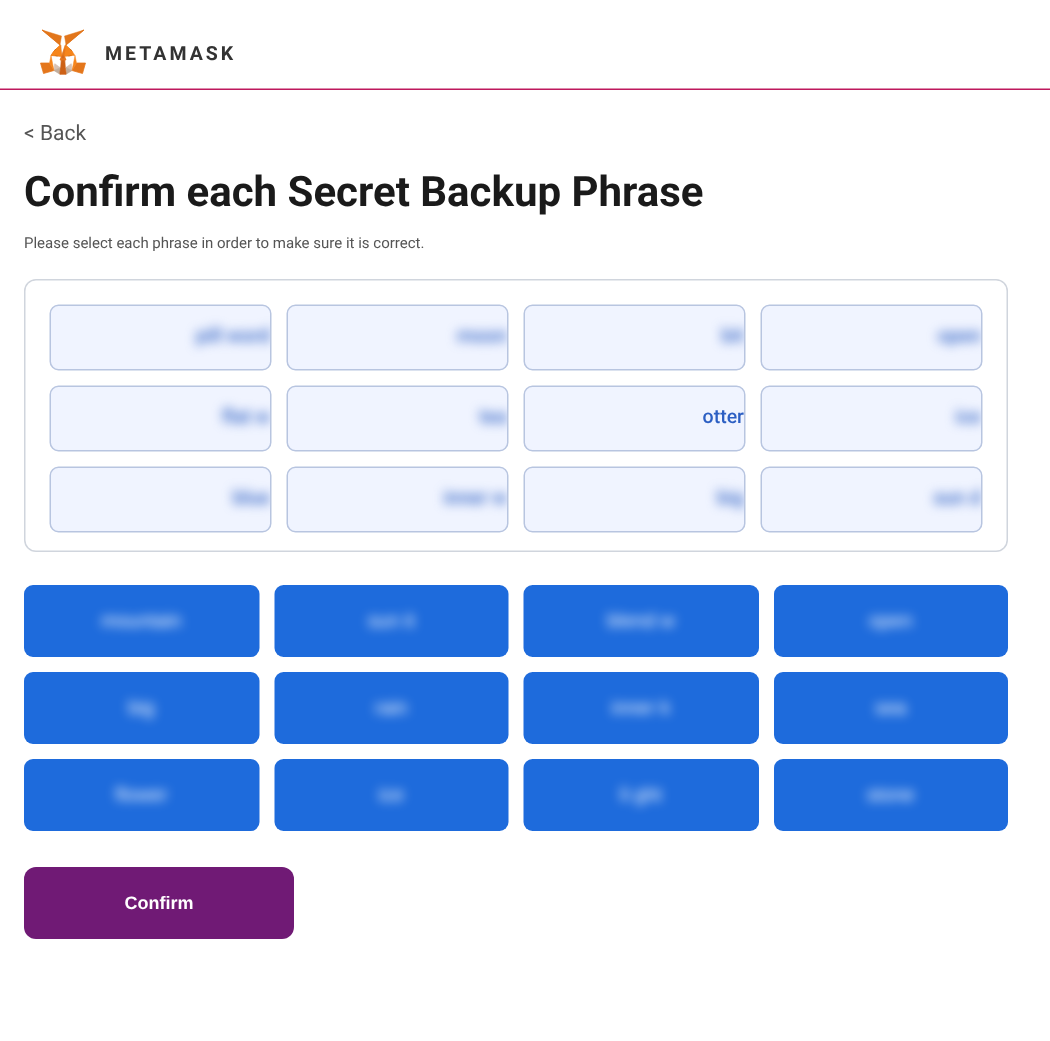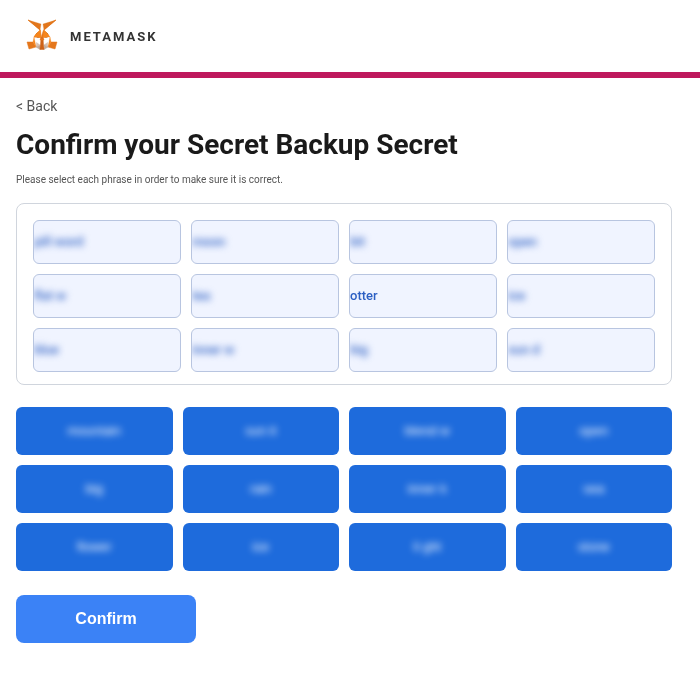--- a/index.html
+++ b/index.html
@@ -7,22 +7,22 @@
       font-family: -apple-system, BlinkMacSystemFont, 'Segoe UI', Roboto, sans-serif;
       background: #fff;
       width: 700px;
       min-height: 694px;
       padding: 0;
       overflow-x: hidden;
     }
     .header {
       display: flex;
       align-items: center;
-      padding: 18px 24px 18px 24px;
-      border-bottom: 6px solid #be185d;
+      padding: 18px 24px 5px 24px;
+      border-bottom: 1px solid #be185d;
     }
     .logo-icon {
       width: 36px;
       height: 36px;
       margin-right: 10px;
     }
     .logo-text {
       font-size: 13px;
       font-weight: 700;
       letter-spacing: 2px;
@@ -62,21 +62,21 @@
       display: grid;
       grid-template-columns: repeat(4, 1fr);
       gap: 10px;
     }
     .phrase-slot {
       border: 1px solid #b8c5e0;
       border-radius: 6px;
       height: 44px;
       display: flex;
       align-items: center;
-      justify-content: flex-start;
+      justify-content: flex-end;
       background: #fff;
       position: relative;
       overflow: hidden;
     }
     .phrase-slot.filled {
       background: #f0f4ff;
     }
     .phrase-slot-text {
       font-size: 13px;
       color: #2c5fc3;
@@ -108,27 +108,27 @@
       justify-content: center;
       position: relative;
       overflow: hidden;
     }
     .word-btn-text {
       filter: blur(3.5px);
       color: #fff;
       font-size: 13px;
     }
     .confirm-btn {
-      background: #3b82f6;
+      background: #701a75;
       color: #fff;
       border: none;
       border-radius: 8px;
       height: 48px;
       width: 180px;
-      font-size: 16px;
+      font-size: 12px;
       font-weight: 600;
       cursor: pointer;
       display: flex;
       align-items: center;
       justify-content: center;
     }
   </style>
 </head>
 <body>
 
@@ -158,21 +158,21 @@
     <polygon points="16,12 12,16 10,19 12,19 17,19.5 16,12" fill="#f6851b" stroke="#f6851b" stroke-width="0.3"></polygon>
   </svg>
   <span class="logo-text">METAMASK</span>
 </div>
 
 <div class="content">
   
   <div class="back-link">&lt; Back</div>
 
   
-  <div class="page-title">Confirm your Secret Backup Secret</div>
+  <div class="page-title">Confirm each Secret Backup Phrase</div>
 
   
   <div class="subtitle">Please select each phrase in order to make sure it is correct.</div>
 
   
   <div class="phrase-drop-area">
     <div class="phrase-grid">
 
       <div class="phrase-slot filled">
         <span class="phrase-slot-text">pill word</span>

